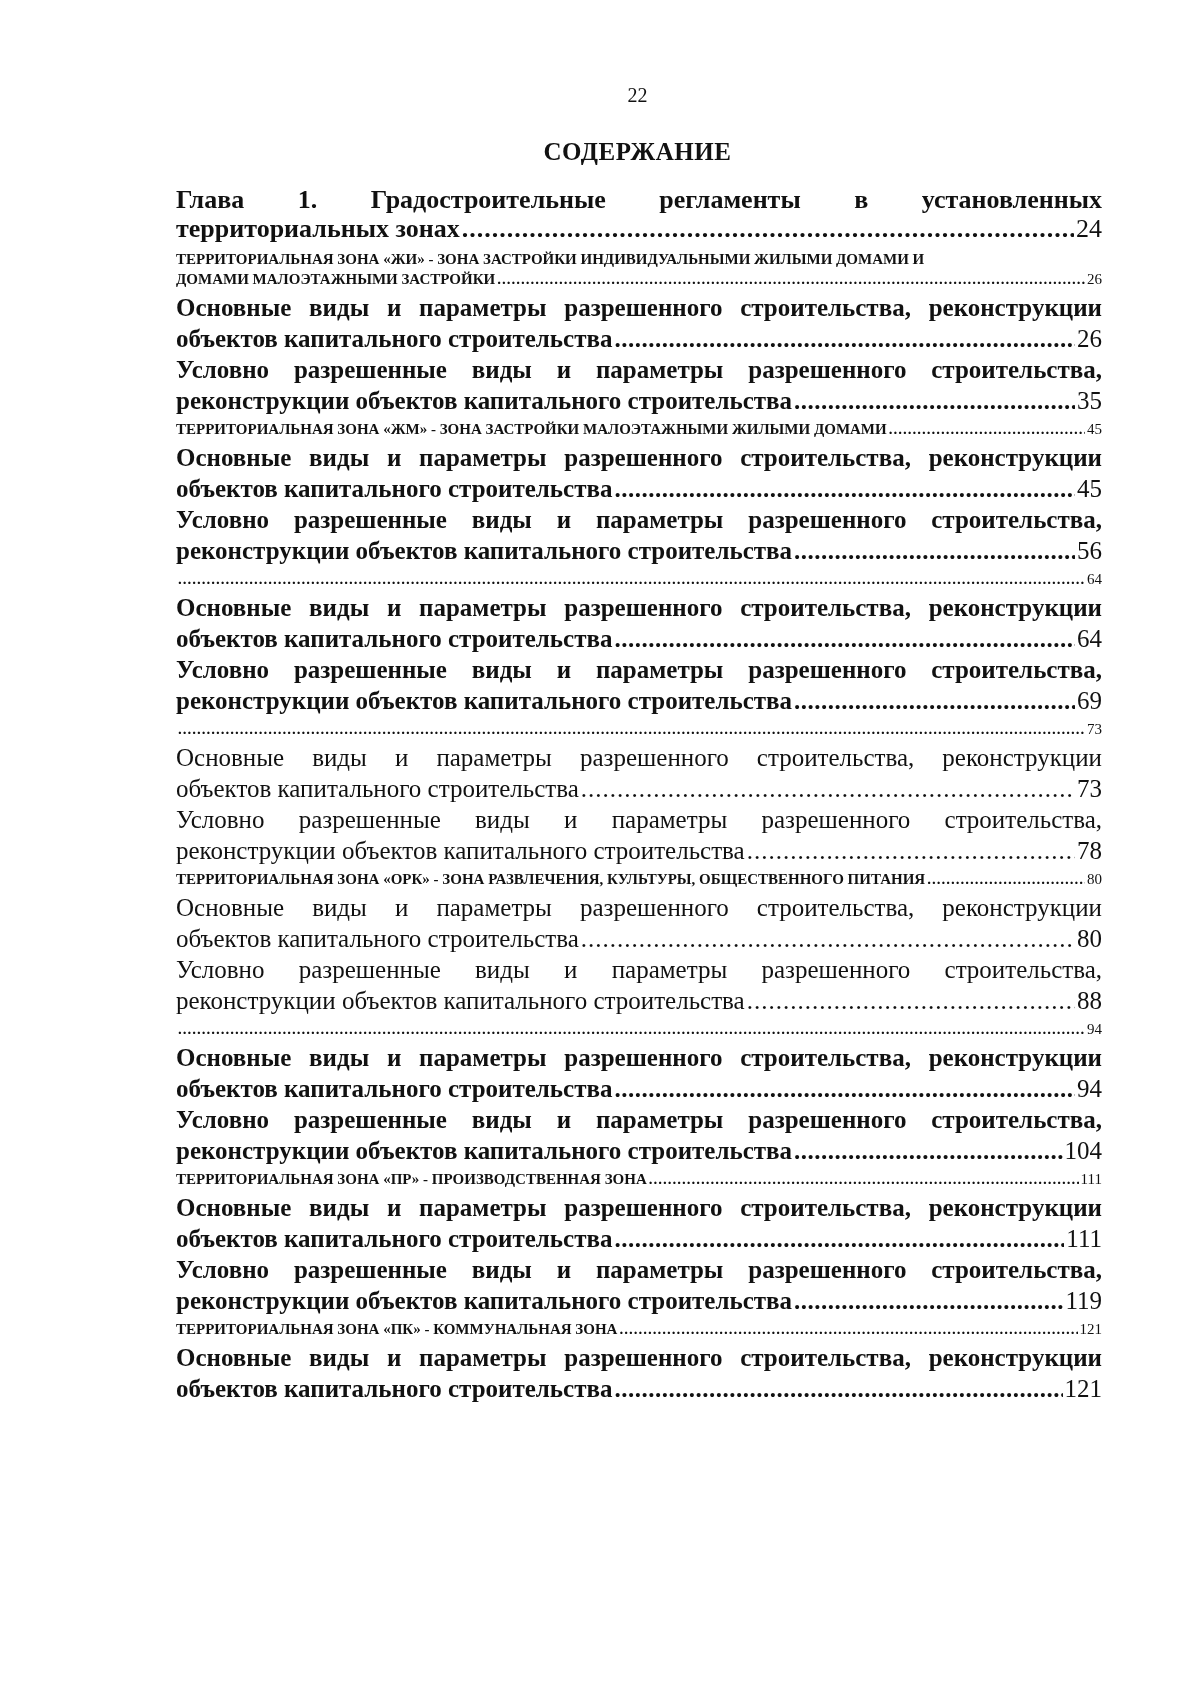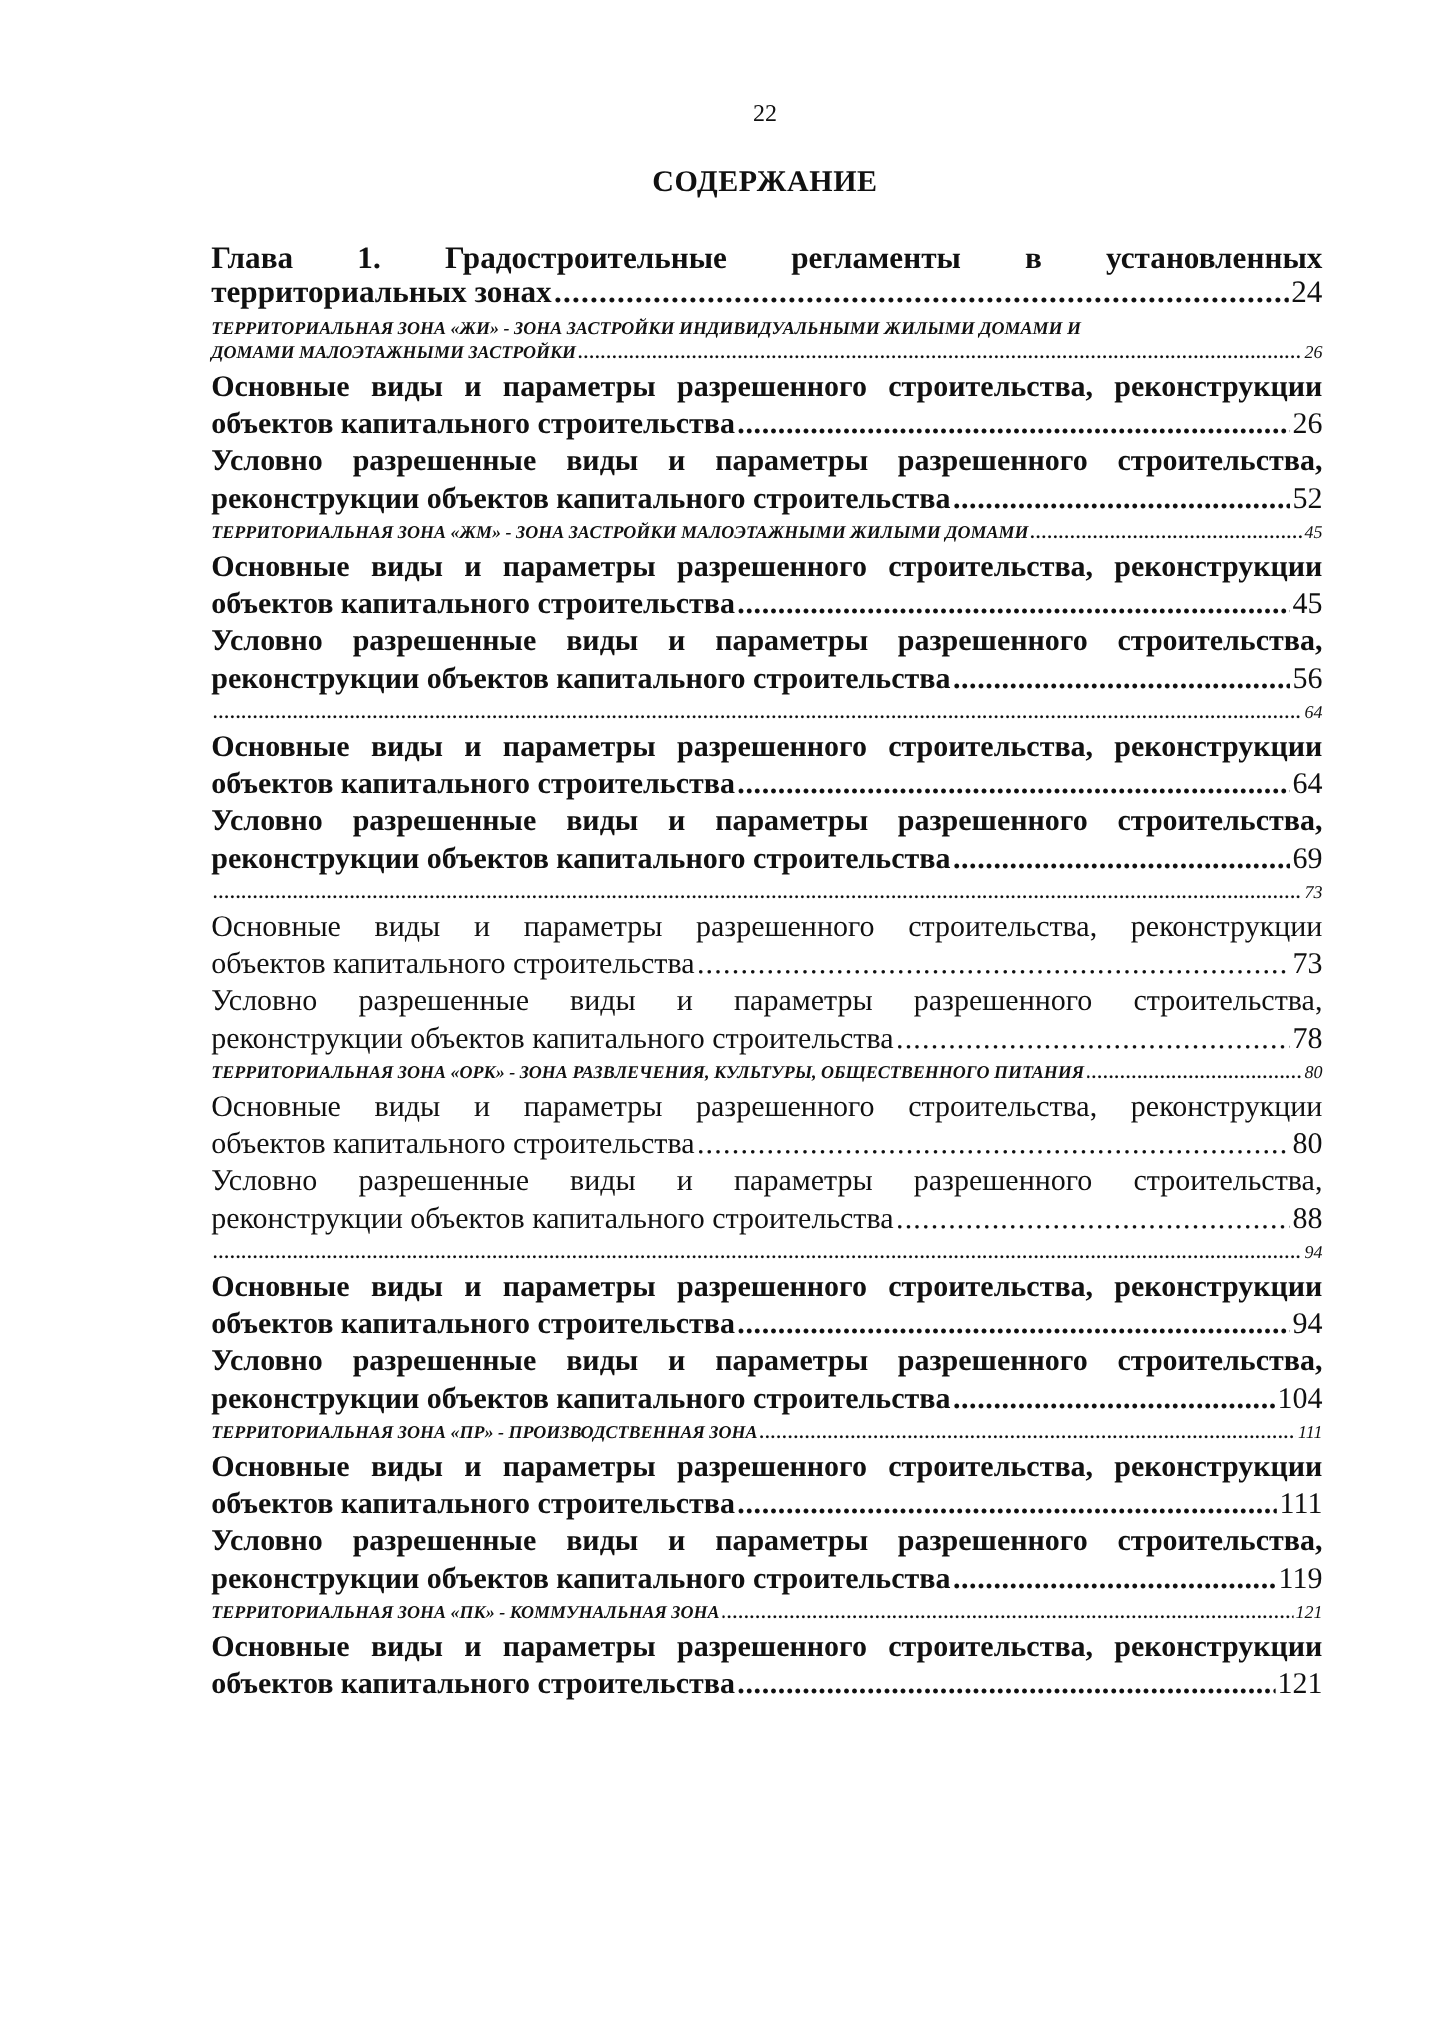--- a/index.html
+++ b/index.html
@@ -1,29 +1,29 @@
 <!DOCTYPE html>
 <html><head>
 <meta charset="utf-8">
 <style>
   html, body { margin: 0; padding: 0; background: #ffffff; }
   body { width: 1200px; height: 1697px; position: relative; overflow: hidden;
          font-family: "Liberation Serif", "DejaVu Serif", serif; color: #111; }
   .page-number { position: absolute; top: 84px; left: 0; width: 1275px; text-align: center; font-size: 20px; }
   .toc-title { position: absolute; top: 138px; left: 0; width: 1275px; text-align: center; font-size: 25px; font-weight: bold; letter-spacing: 0.5px; }
-  .toc { position: absolute; left: 176px; top: 200px; width: 926px; }
+  .toc { position: absolute; left: 176px; top: 185px; width: 926px; }
   .entry { position: relative; }
   .line { display: flex; align-items: baseline; white-space: nowrap; justify-content: space-between; }
   .just { text-align: justify; text-align-last: justify; white-space: normal; }
   .dots { flex: 1; overflow: hidden; margin: 0 2px; }
   .dots::after { content: "................................................................................................................................................................................................................................"; letter-spacing: 1px; }
   .num { flex: none; }
   .chapter { font-size: 26px; font-weight: bold; line-height: 29px; margin-bottom: 6px; }
   .chapter .num { font-weight: normal; }
-  .zone { font-size: 15px; font-weight: bold; font-style: italic; line-height: 20px; margin: 3px 0 3px 0; }
+  .zone { font-size: 15px; font-weight: bold; line-height: 20px; margin: 3px 0 3px 0; }
   .zone .num { font-weight: normal; }
   .sub { font-size: 25px; line-height: 31px; }
   .sub.bold { font-weight: bold; }
   .sub .num { font-weight: normal; }
   .sub.bold .dots::after { letter-spacing: 0.5px; }
 </style>
 </head>
 <body>
 
 <div class="page-number">22</div>
@@ -55,21 +55,21 @@
           <span>объектов капитального строительства</span>
           <span class="dots"></span>
           <span class="num">26</span>
         </div>
       </div>
       <div class="entry sub bold">
         <div class="just">Условно разрешенные виды и параметры разрешенного строительства,</div>
         <div class="line">
           <span>реконструкции объектов капитального строительства</span>
           <span class="dots"></span>
-          <span class="num">52</span>
+          <span class="num">35</span>
         </div>
       </div>
       <div class="entry zone">
         <div class="line">
           <span>ТЕРРИТОРИАЛЬНАЯ ЗОНА «ЖМ» - ЗОНА ЗАСТРОЙКИ МАЛОЭТАЖНЫМИ ЖИЛЫМИ ДОМАМИ</span>
           <span class="dots"></span>
           <span class="num">45</span>
         </div>
       </div>
       <div class="entry sub bold">

